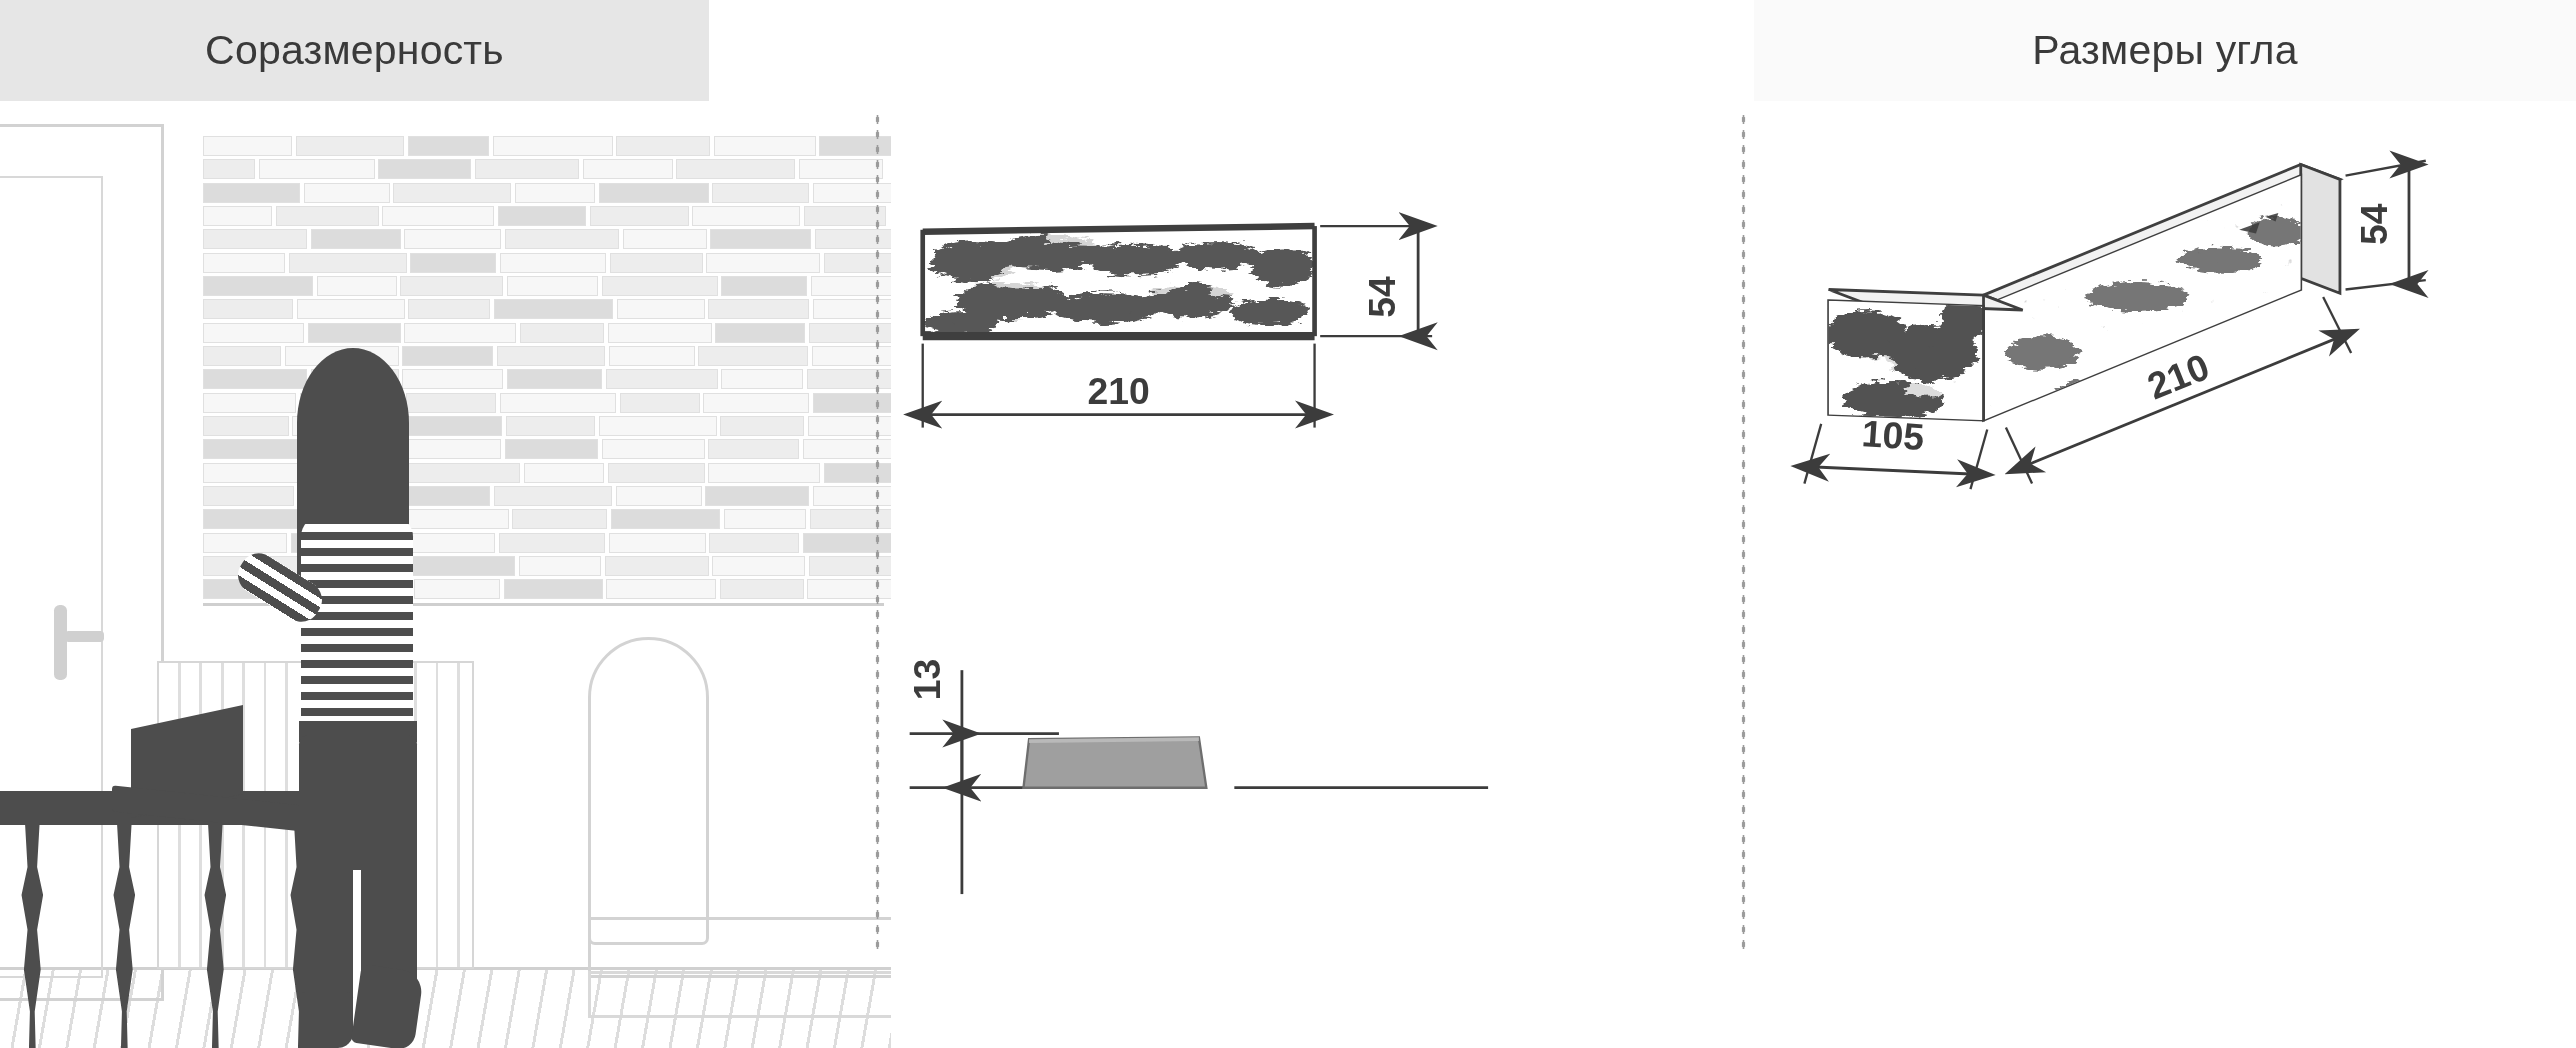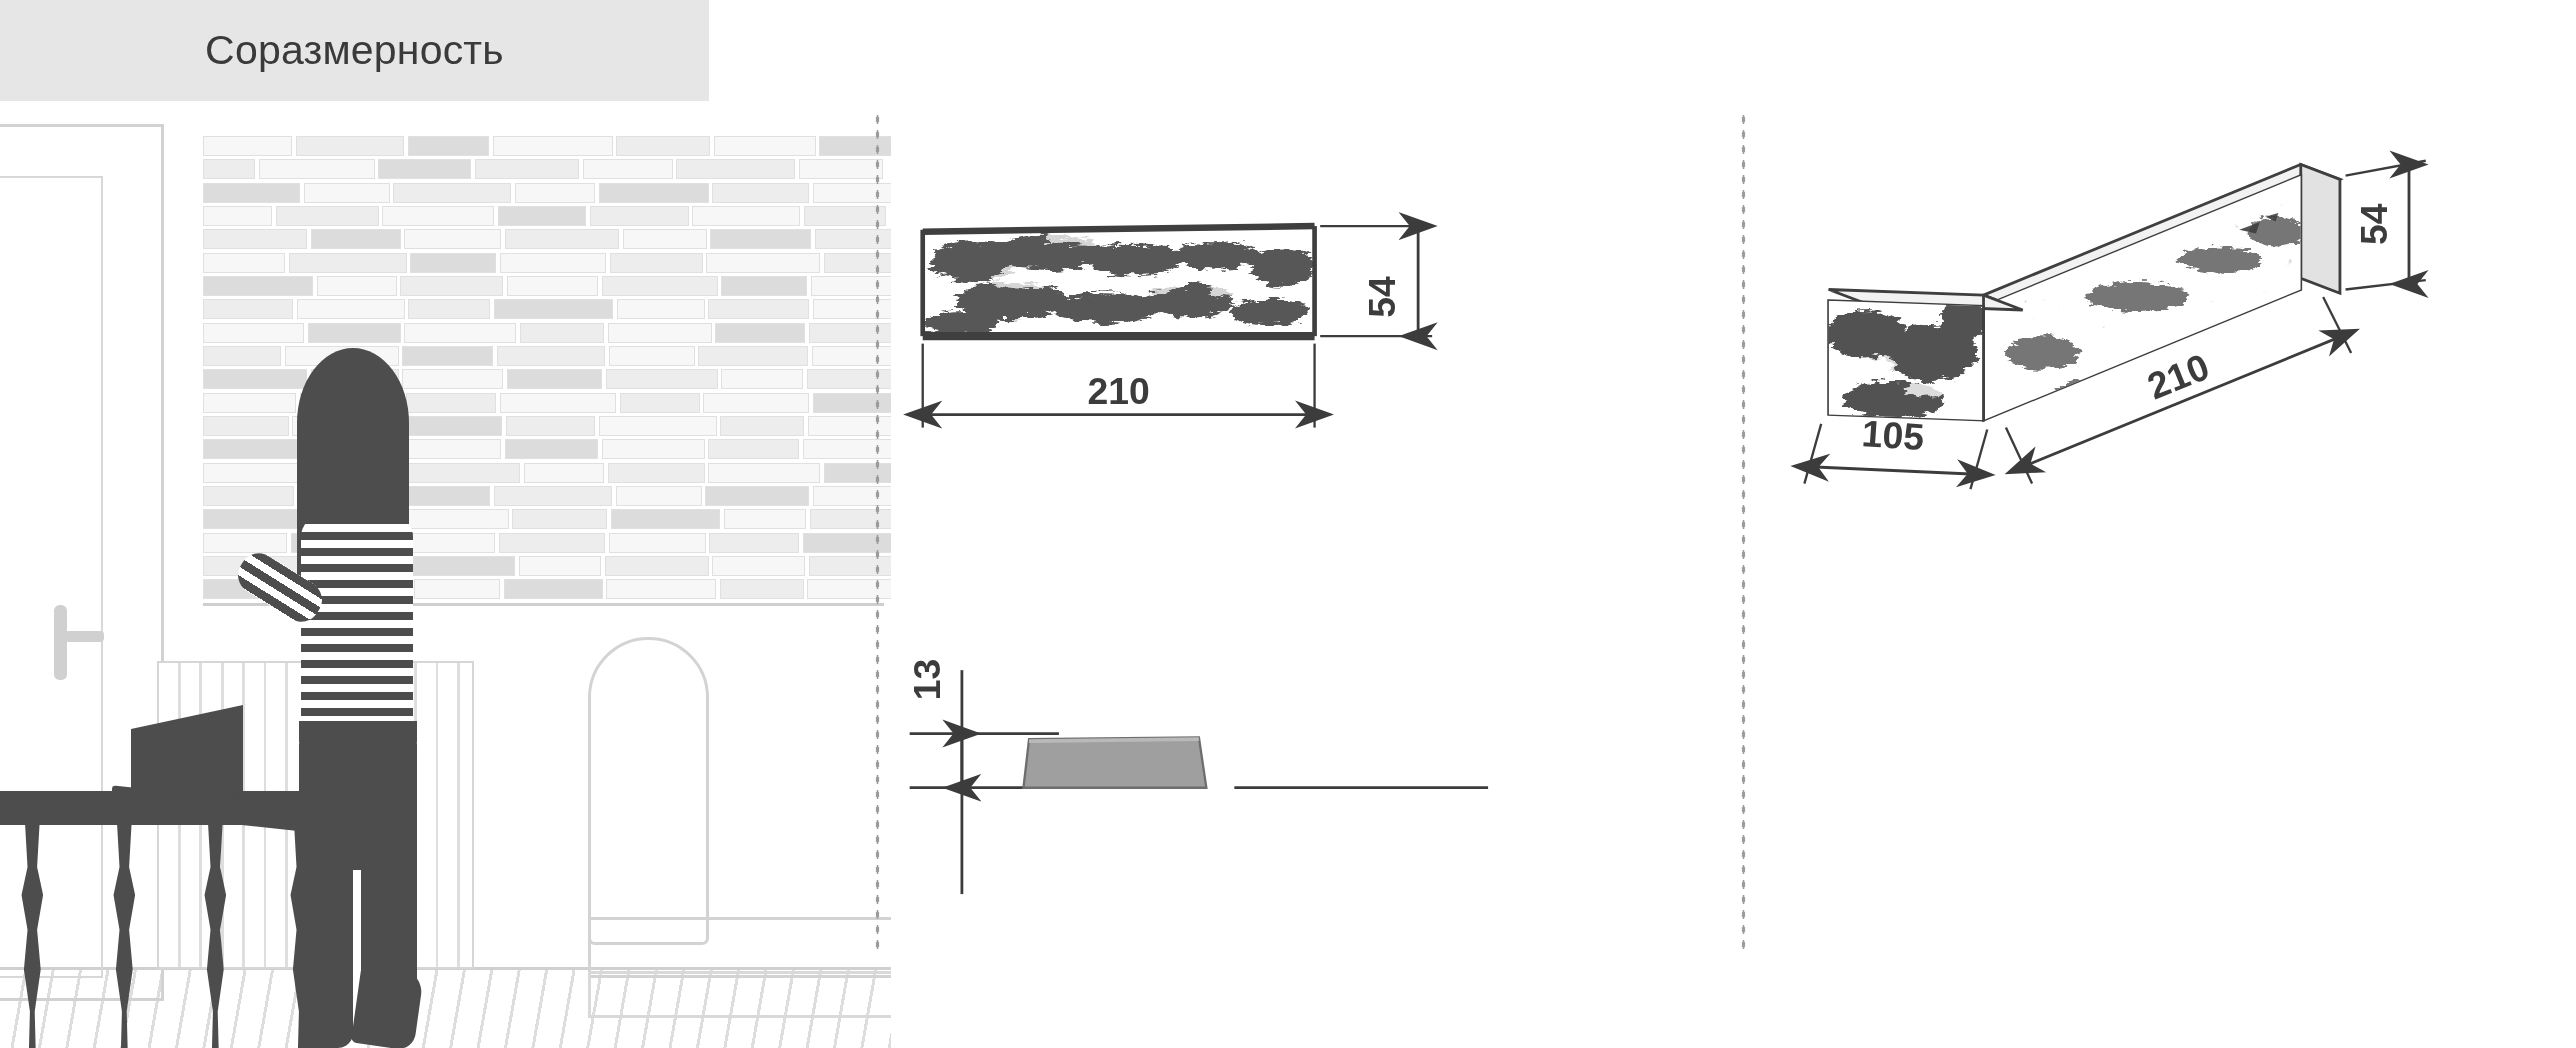--- a/index.html
+++ b/index.html
@@ -311,20 +311,23 @@
   }
 </style>
 </head>
 <body>
 
 <div class="page">
 
   <div class="headers">
     <div class="hdr hdr-a">
       <span class="hdr-title">Соразмерность</span>
+    </div>
+    <div class="hdr hdr-c">
+      <span class="hdr-title">Размеры угла</span>
     </div>
   </div>
 
   <div class="panel panel-left">
     <div class="scene">
 
       <div class="brickwall">
         <div class="brick-row" style="top:0px;">
           <div class="brick light" style="width:90px"></div>
             <div class="brick" style="width:110px"></div>

